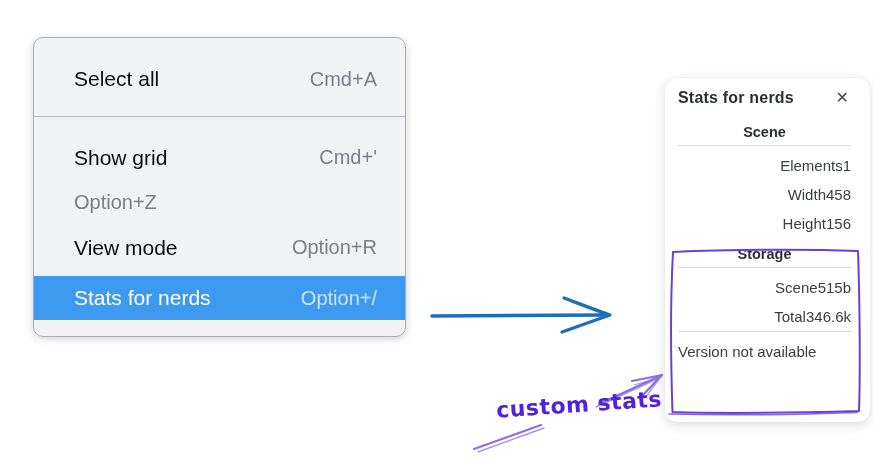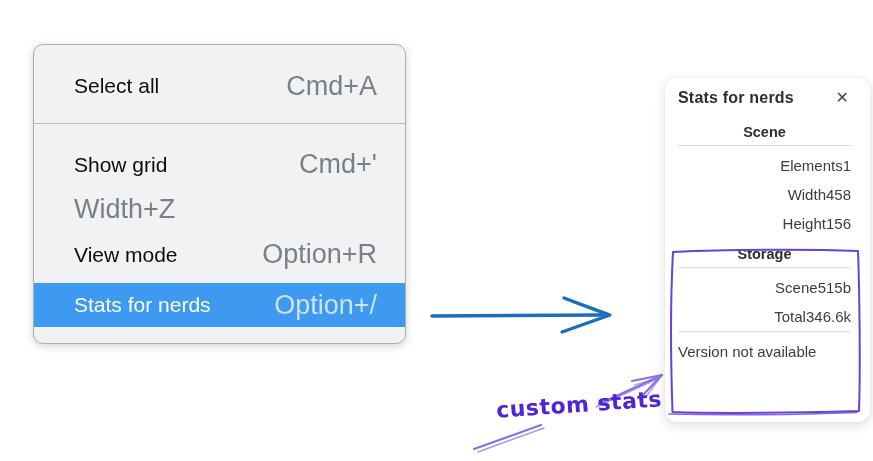--- a/index.html
+++ b/index.html
@@ -3,31 +3,31 @@
 <meta charset="utf-8">
 <style>
   html,body{margin:0;padding:0;background:#fff;}
   .canvas{
     position:relative;width:873px;height:461px;background:#ffffff;overflow:hidden;
     font-family:"Liberation Sans",sans-serif;
   }
 
   
   .menu{
-    position:absolute;left:33px;top:44px;width:373px;height:300px;box-sizing:border-box;
+    position:absolute;left:33px;top:37px;width:373px;height:300px;box-sizing:border-box;
     background:#f1f2f4;border:1px solid #a9aeb4;border-radius:10px;
     box-shadow:0 2px 8px rgba(0,0,0,.18);
     font-size:21px;color:#0d0d0d;overflow:hidden;
   }
   .menu-item{
     height:45px;display:flex;justify-content:space-between;align-items:center;
     padding:0 28px 0 40px;cursor:default;
   }
   .menu-item.first{margin-top:18px;height:46px;}
-  .menu-item .shortcut{color:#7a8086;font-size:27px;}
+  .menu-item .shortcut{color:#7a8086;font-size:20px;}
   .menu-divider{border-top:1px solid #b7bbc0;margin:14px 0 18px 0;}
   .menu-item.selected{background:#3d9af0;color:#ffffff;height:44px;margin-top:6px;}
   .menu-item.selected .shortcut{color:rgba(255,255,255,.72);}
 
   
   .stats{
     position:absolute;left:665px;top:78px;width:205px;height:344px;box-sizing:border-box;
     background:#ffffff;border-radius:12px;
     box-shadow:0 3px 12px rgba(0,0,0,.14),0 0 1px rgba(0,0,0,.12);
     padding:10px 19px 12px 13px;
@@ -58,21 +58,21 @@
     <div class="menu-item first">
       <span>Select all</span>
       <span class="shortcut">Cmd+A</span>
     </div>
     <div class="menu-divider"></div>
     <div class="menu-item">
       <span>Show grid</span>
       <span class="shortcut">Cmd+'</span>
     </div>
     <div class="menu-item">
-      <span class="shortcut">Width+Z</span>
+      <span class="shortcut">Option+Z</span>
     </div>
     <div class="menu-item">
       <span>View mode</span>
       <span class="shortcut">Option+R</span>
     </div>
     <div class="menu-item selected">
       <span>Stats for nerds</span>
       <span class="shortcut">Option+/</span>
     </div>
   </div>

